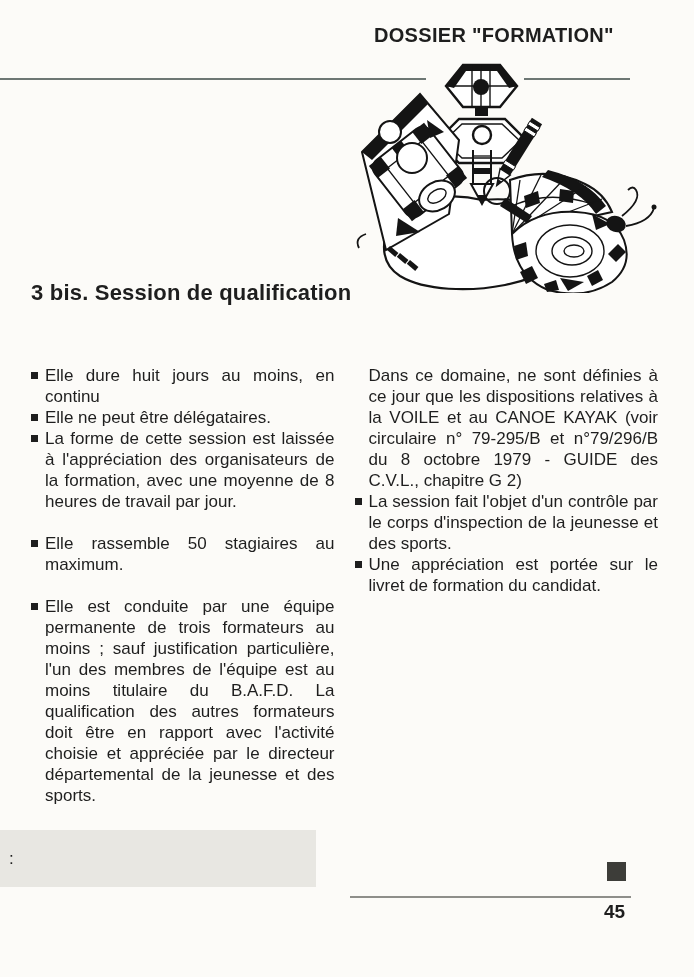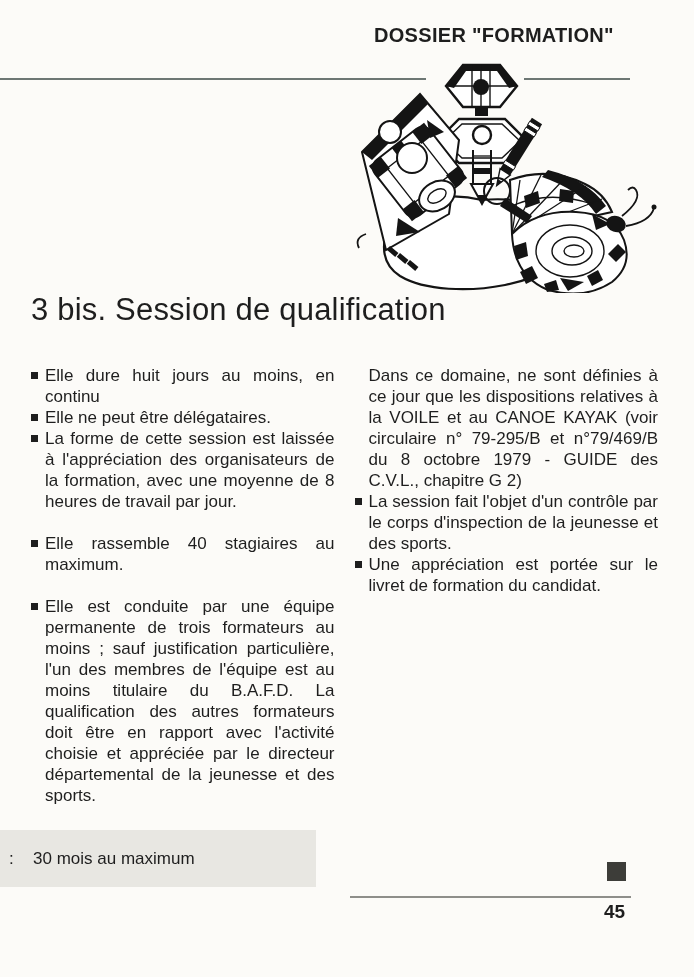--- a/index.html
+++ b/index.html
@@ -9,21 +9,21 @@
   }
   .header-title{
     position:absolute;top:24px;left:374px;font-size:20px;font-weight:bold;
     letter-spacing:.3px;white-space:nowrap;
   }
   .rule{position:absolute;top:78px;height:2px;background:#6d7774;}
   .rule.left-seg{left:0;width:426px;}
   .rule.right-seg{left:524px;width:106px;}
   .illustration{position:absolute;left:352px;top:55px;width:316px;height:238px;}
   .section-title{
-    position:absolute;top:292px;left:31px;font-size:31px;font-weight:normal;
+    position:absolute;top:280px;left:31px;font-size:22px;font-weight:bold;
     letter-spacing:.2px;white-space:nowrap;
   }
   .columns{position:absolute;top:365px;left:31px;width:627px;display:flex;gap:20px;}
   .col{width:306px;font-size:17px;line-height:21px;text-align:justify;}
   .item{position:relative;margin:0;padding-left:14px;hyphens:auto;}
   .item.gap{margin-bottom:21px;}
   .sq{position:absolute;left:0;top:7px;width:7px;height:7px;background:#1e1e1e;}
   .band{
     position:absolute;left:0;top:830px;width:316px;height:57px;background:#e8e7e2;
     font-size:17px;line-height:57px;white-space:nowrap;
@@ -158,48 +158,47 @@
       <p class="item">
         <span class="sq"></span>
         <span>Elle ne peut être délégataires.</span>
       </p>
       <p class="item gap">
         <span class="sq"></span>
         <span>La forme de cette session est laissée à l'appréciation des organisateurs de la formation, avec une moyenne de 8 heures de travail par jour.</span>
       </p>
       <p class="item gap">
         <span class="sq"></span>
-        <span>Elle rassemble 40 stagiaires au maximum.</span>
+        <span>Elle rassemble 50 stagiaires au maximum.</span>
       </p>
       <p class="item gap">
         <span class="sq"></span>
         <span>Elle est conduite par une équipe permanente de trois formateurs au moins ; sauf justification particulière, l'un des membres de l'équipe est au moins titulaire du B.A.F.D. La qualification des autres formateurs doit être en rapport avec l'activité choisie et appréciée par le directeur départemental de la jeunesse et des sports.</span>
       </p>
       <p class="item">
         <span class="sq"></span>
         <span>Des dispenses sont possibles.</span>
       </p>
     </div>
     <div class="col">
       <p class="item">
-        <span>Dans ce domaine, ne sont définies à ce jour que les dispositions relatives à la VOILE et au CANOE KAYAK (voir circulaire n° 79-295/B et n°79/469/B du 8 octobre 1979 - GUIDE des C.V.L., chapitre G 2)</span>
+        <span>Dans ce domaine, ne sont définies à ce jour que les dispositions relatives à la VOILE et au CANOE KAYAK (voir circulaire n° 79-295/B et n°79/296/B du 8 octobre 1979 - GUIDE des C.V.L., chapitre G 2)</span>
       </p>
       <p class="item">
         <span class="sq"></span>
         <span>La session fait l'objet d'un contrôle par le corps d'inspection de la jeunesse et des sports.</span>
       </p>
       <p class="item">
         <span class="sq"></span>
         <span>Une appréciation est portée sur le livret de formation du candidat.</span>
       </p>
     </div>
   </div>
 
   <div class="band">
     <span class="marker">:</span>
-    <span class="note">30 mois au maximum</span>
   </div>
 
   <div class="footer-square"></div>
   <div class="footer-rule"></div>
   <div class="page-number">45</div>
 
 </div>
 
 </body></html>

